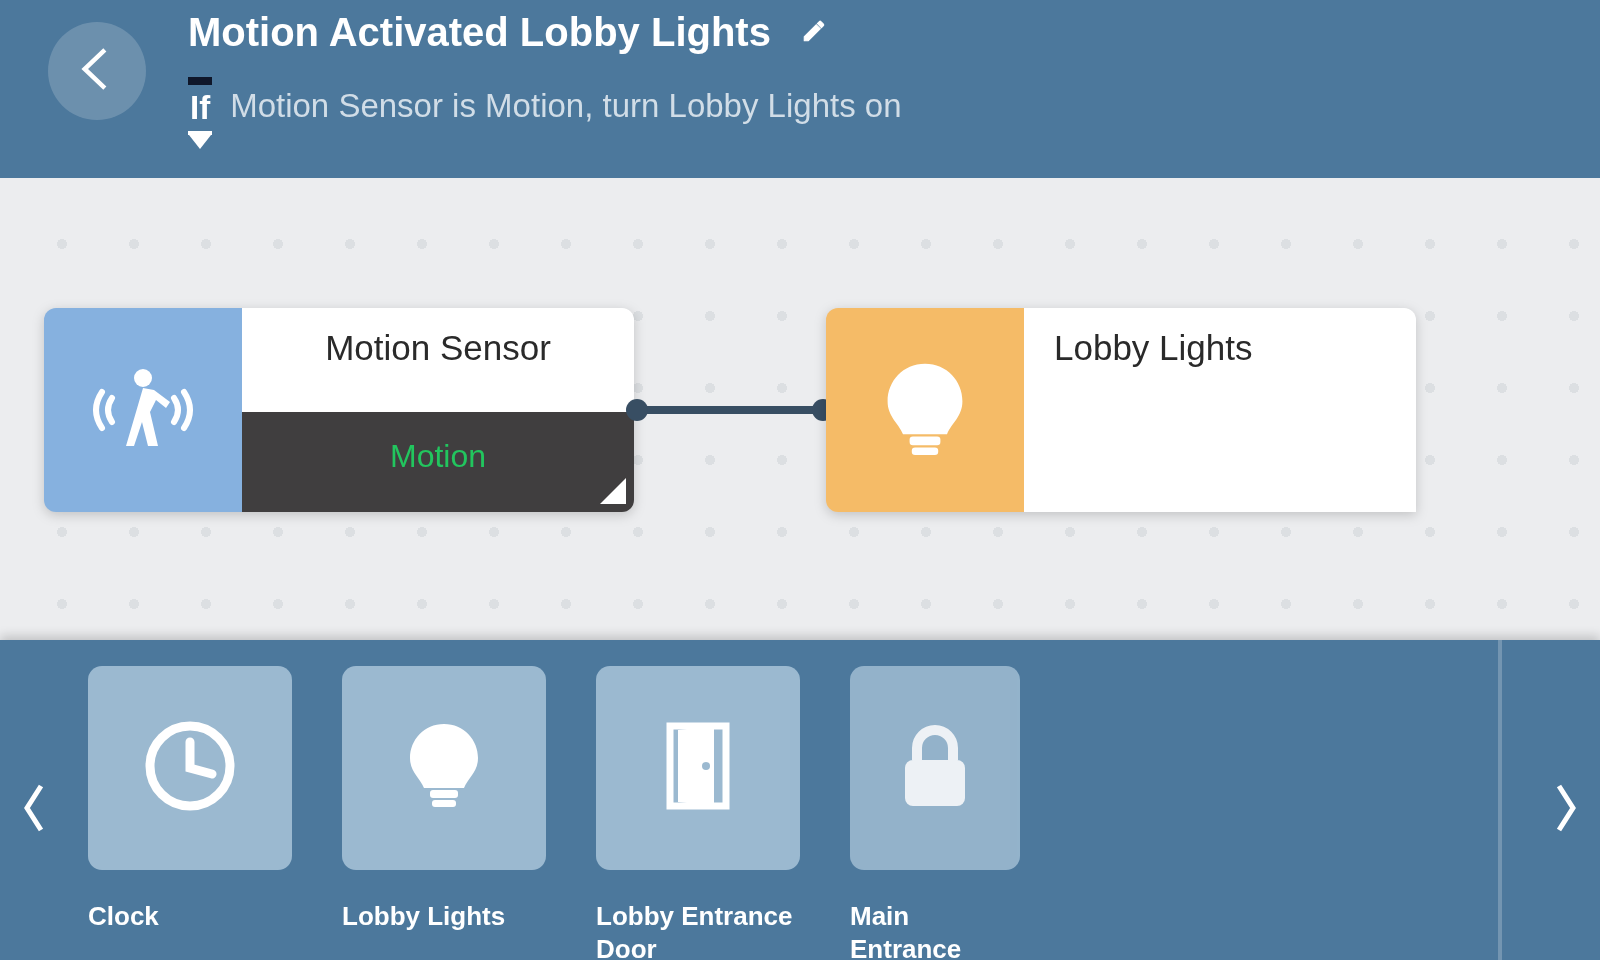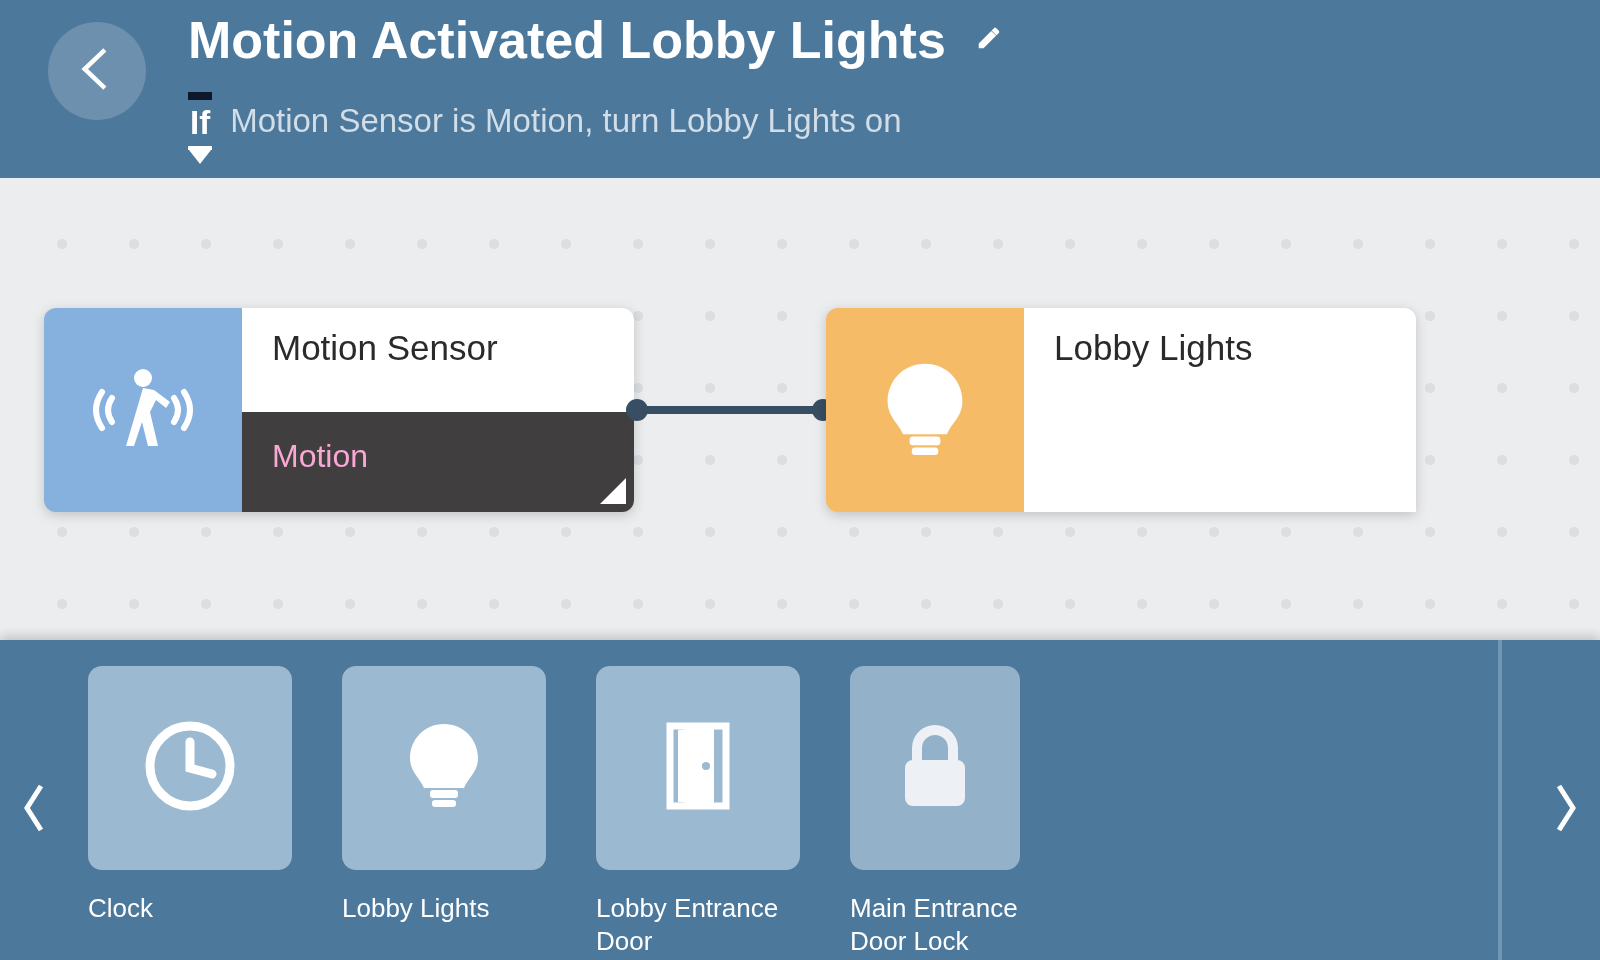--- a/index.html
+++ b/index.html
@@ -48,21 +48,21 @@
   }
   .back-btn svg { width: 56px; height: 56px; stroke: #fff; stroke-width: 4; fill: none; }
 
   .header-text {
     margin-left: 42px;
     margin-top: 10px;
     color: #fff;
   }
   .title-row { display: flex; align-items: center; gap: 30px; }
   .rule-title {
-    font-size: 52px;
+    font-size: 40px;
     font-weight: 600;
   }
   .edit-icon svg { width: 26px; height: 26px; stroke: #fff; fill: #fff; }
 
   .cond-row {
     display: flex; align-items: center;
     margin-top: 22px;
     font-size: 33px;
   }
   .if-pill {
@@ -98,21 +98,21 @@
 
   .node {
     position: absolute;
     top: 130px;
     width: 590px;
     height: 204px;
     display: flex;
     border-radius: 12px;
     filter: drop-shadow(0 3px 6px rgba(0,0,0,.18));
   }
-  .node-left { left: 44px; }
+  .node-left { left: 44px; text-align: center; }
   .node-right { left: 826px; }
 
   .node-icon {
     width: 198px;
     border-radius: 12px 0 0 12px;
     display: flex; align-items: center; justify-content: center;
     color: #fff;
   }
   .node-icon.blue { background: var(--card-blue); }
   .node-icon.orange { background: var(--card-orange); }
@@ -125,21 +125,21 @@
     border-radius: 0 12px 0 0;
     padding: 20px 30px 0 30px;
     font-size: 35px;
     font-weight: 500;
     color: var(--text-dark);
   }
   .node-state {
     height: 100px;
     background: var(--card-dark);
     border-radius: 0 0 12px 0;
-    color: #f9a8d4;
+    color: #22c55e;
     font-size: 32px;
     padding: 26px 30px 0 30px;
     position: relative;
   }
   .node-state::after {
     content: "";
     position: absolute;
     right: 8px; bottom: 8px;
     width: 0; height: 0;
     border-left: 26px solid transparent;
@@ -198,24 +198,25 @@
   .tile-box {
     width: 204px; height: 204px;
     border-radius: 14px;
     background: var(--tile-bg);
     display: flex; align-items: center; justify-content: center;
   }
   .tile:last-child .tile-box { background: var(--tile-bg); opacity: .9; width: 170px; }
   .tile:last-child { width: 170px; }
   .tile-box svg { width: 100px; height: 100px; fill: #fff; }
   .tile-label {
-    margin-top: 22px;
+    margin-top: 30px;
     color: #fff;
     font-size: 26px;
     line-height: 1.25;
+    font-weight: bold;
   }
 
   .vsep {
     position: absolute;
     top: 0; bottom: 0;
     right: 98px;
     width: 4px;
     background: rgba(255,255,255,.22);
   }
 </style>

